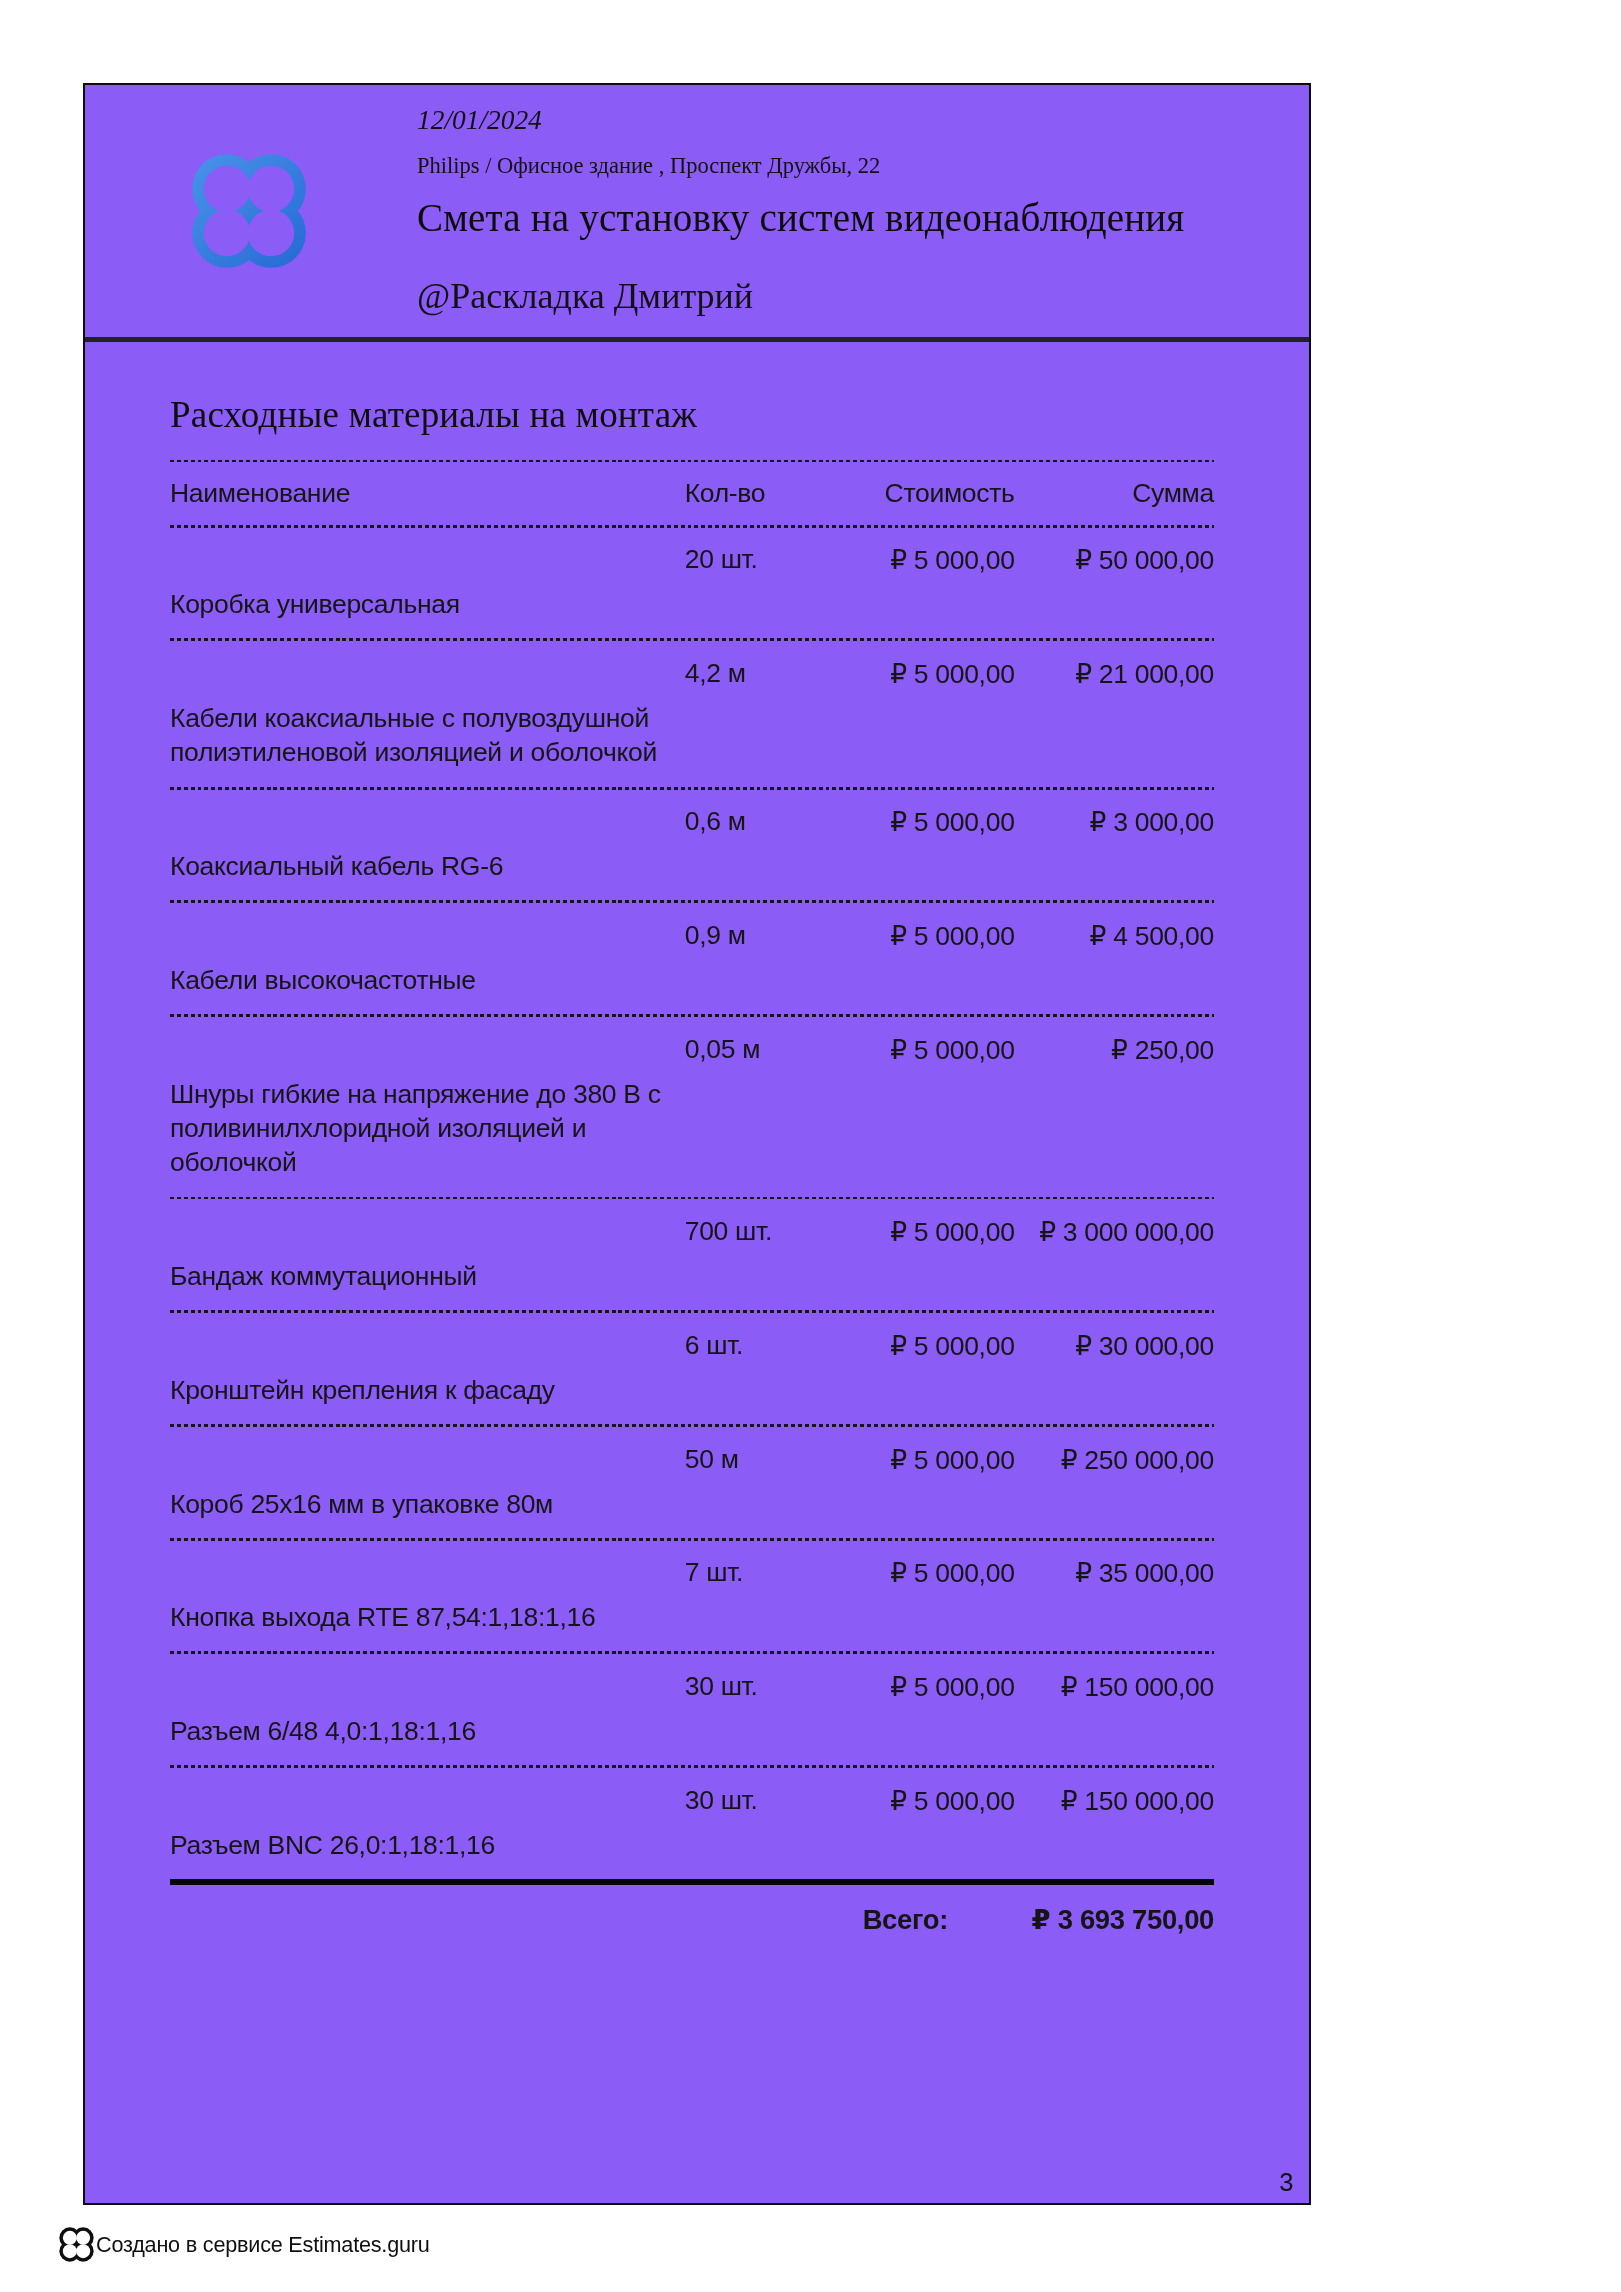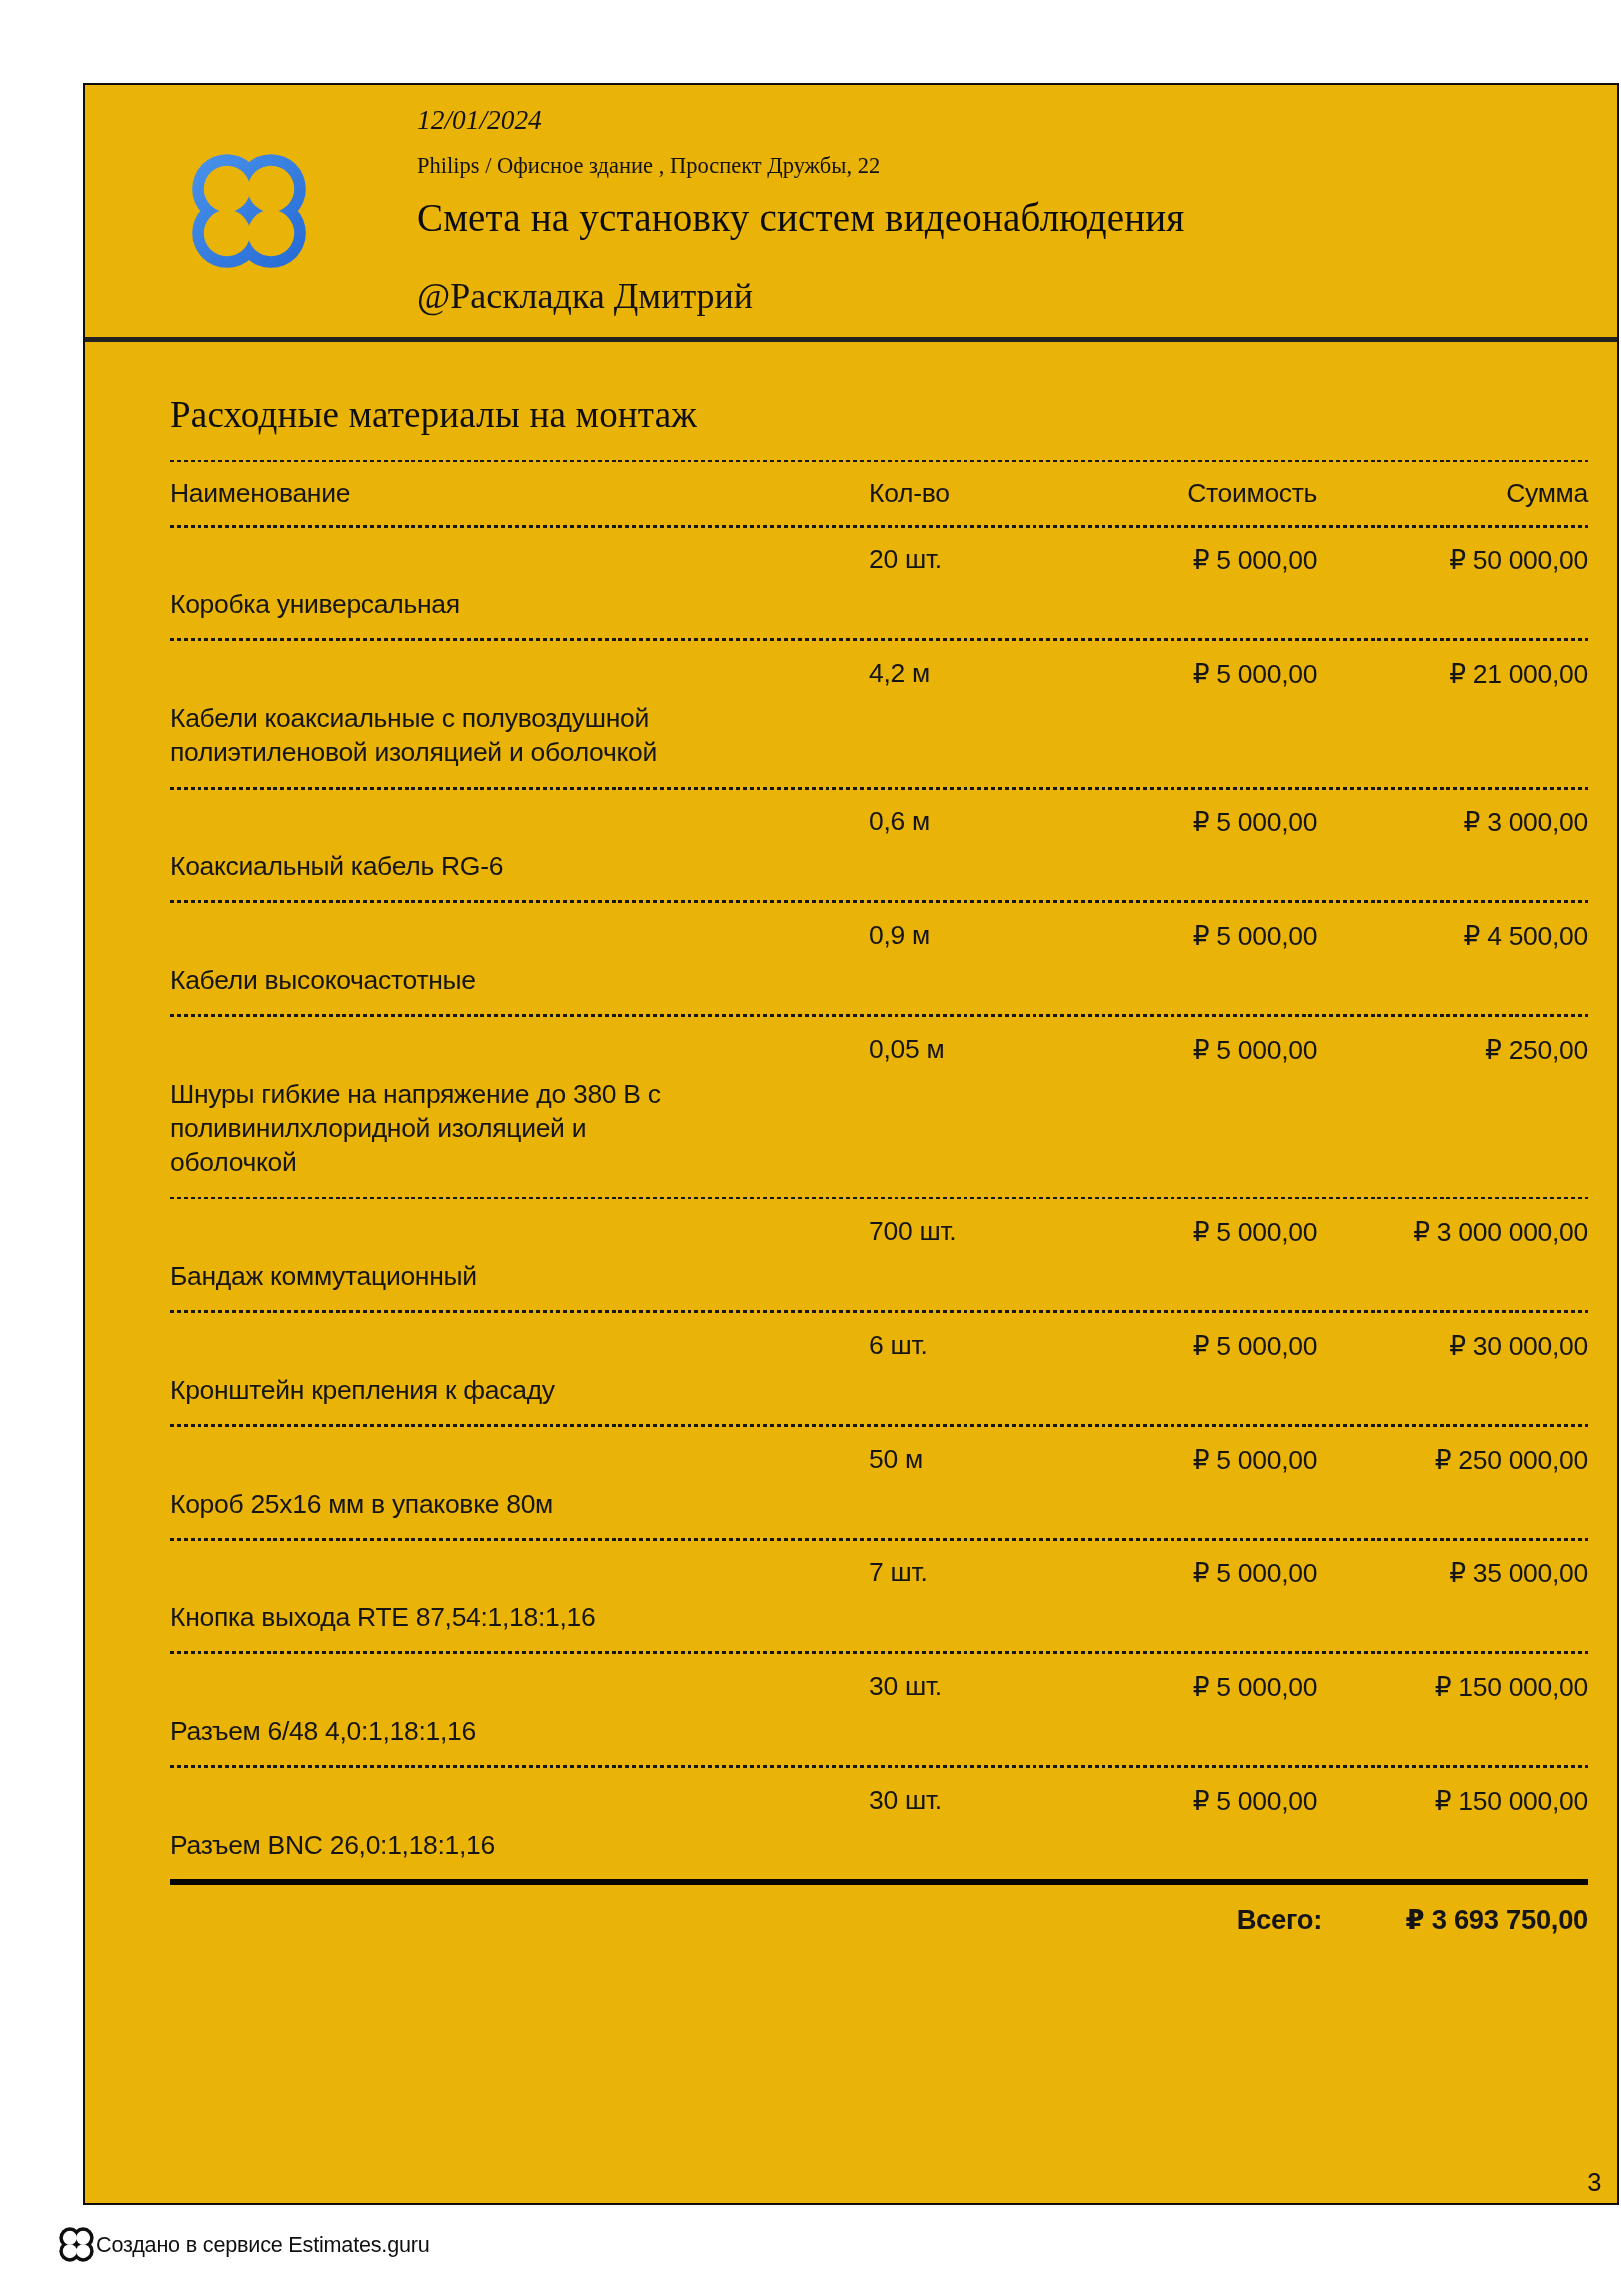--- a/index.html
+++ b/index.html
@@ -4,41 +4,41 @@
 <style>
   html,body{margin:0;padding:0;background:#ffffff;}
   body{
     width:1621px;height:2293px;position:relative;
     font-family:"Liberation Sans","DejaVu Sans",sans-serif;
     color:#151515;
   }
   
   .sheet{
     position:absolute;left:83px;top:83px;
-    width:1536px;height:2122px;
+    width:1228px;height:2122px;
     border:2.9px solid #0d0d0d;
     box-sizing:border-box;
-    background:#eab308;
+    background:#8b5cf6;
   }
   
   .doc-header{
     height:257px;
     border-bottom:5.9px solid #222;
     box-sizing:border-box;
     display:flex;align-items:center;
     padding-left:106px;
   }
   .logo-wrap{width:116px;height:116px;flex:0 0 auto;}
   .head-text{margin-left:110px;font-family:"Liberation Serif","DejaVu Serif",serif;}
   .doc-date{font-style:italic;font-size:27.4px;color:#121212;}
   .doc-breadcrumb{font-size:22.5px;margin-top:17.6px;color:#121212;}
   .doc-title{font-size:39px;margin-top:15.7px;color:#0c0c0c;letter-spacing:0.2px;}
   .doc-author{font-size:36px;margin-top:35px;color:#121212;}
   
-  .main{padding:0 29px 0 85px;}
+  .main{padding:0 95px 0 85px;}
   .section-heading{
     font-family:"Liberation Serif","DejaVu Serif",serif;
     font-weight:normal;font-size:37px;color:#0e0e0e;
     margin:51px 0 23.5px 0;letter-spacing:0.2px;
   }
   
   .tbl{width:100%;font-size:26.5px;letter-spacing:-0.3px;}
   .dots{
     height:2.9px;width:100%;
     background-image:repeating-linear-gradient(90deg,#161616 0 3.9px,transparent 3.9px 6.9px);

